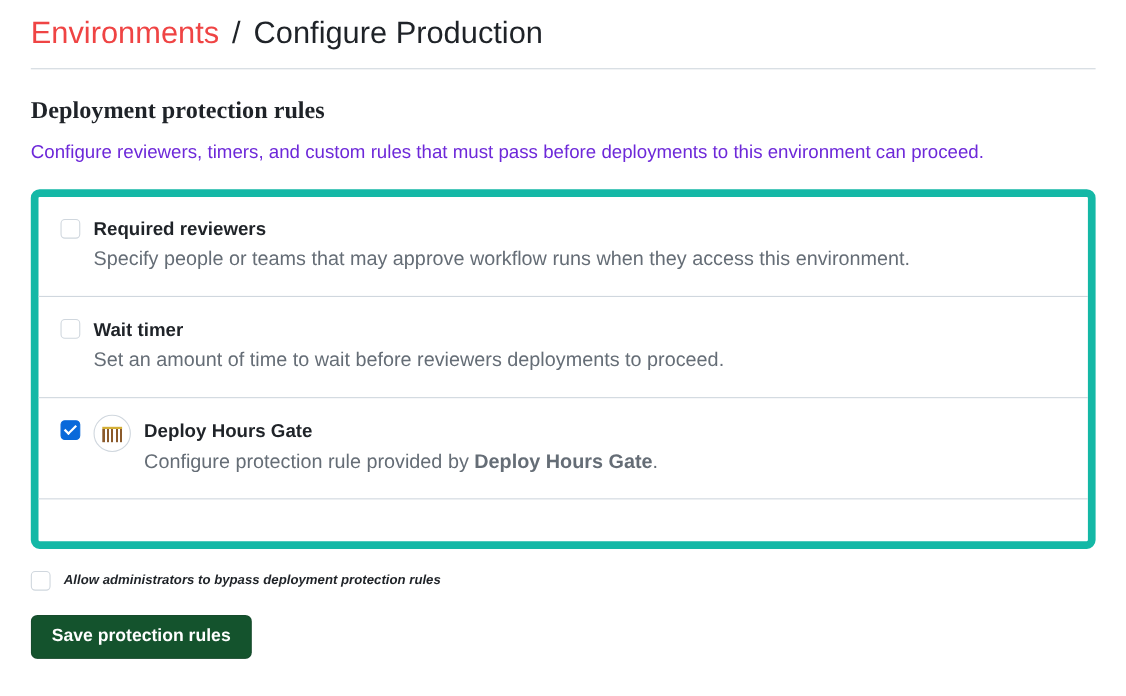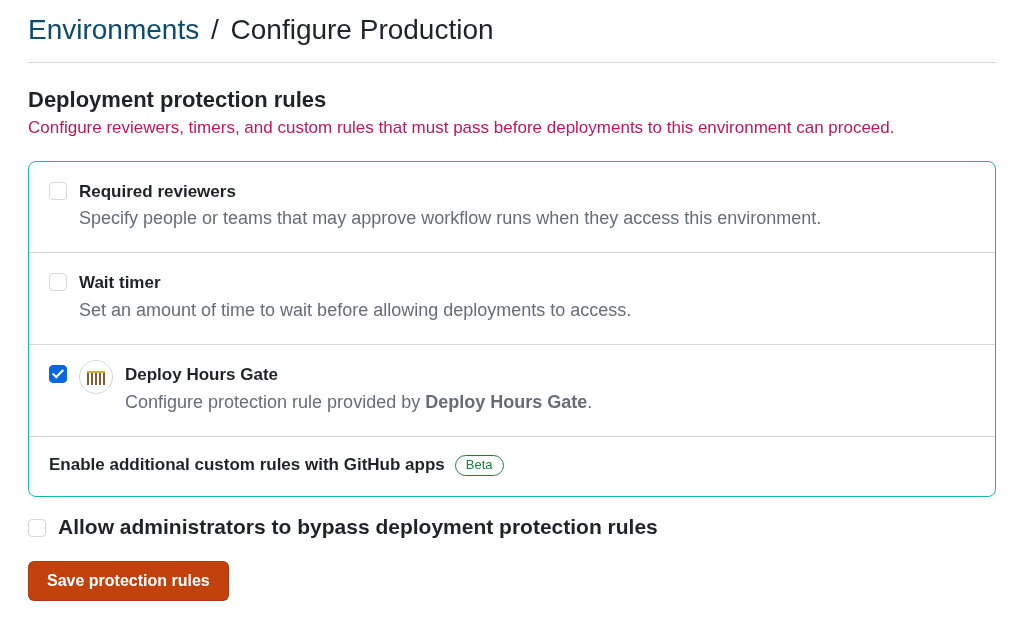--- a/index.html
+++ b/index.html
@@ -12,37 +12,38 @@
       font-size: 16px;
     }
     .breadcrumb {
       padding: 14px 0 16px 0;
       font-size: 28px;
       font-weight: 400;
       border-bottom: 1px solid #d0d7de;
       margin-bottom: 24px;
     }
     .breadcrumb a {
-      color: #0c4a6e;
+      color: #ef4444;
       text-decoration: none;
     }
     .breadcrumb .sep { color: #1f2328; padding: 0 4px; }
     .section-title {
       font-size: 22px;
       font-weight: 600;
-      margin: 0 0 2px 0;
+      margin: 0 0 13px 0;
+      font-family: Liberation Serif, serif;
     }
     .section-desc {
       font-size: 17px;
-      color: #be185d;
+      color: #6d28d9;
       margin: 0 0 20px 0;
       line-height: 1.5;
     }
     .panel {
-      border: 1px solid #14b8a6;
+      border: 7px solid #14b8a6;
       border-radius: 8px;
       margin-bottom: 18px;
     }
     .panel-row {
       padding: 18px 20px 20px 20px;
       border-bottom: 1px solid #d0d7de;
     }
     .panel-row:last-child { border-bottom: none; }
     .row-head {
       display: flex;
@@ -136,25 +137,26 @@
       color: #656d76;
       margin-top: 4px;
     }
     .bypass-row {
       display: flex;
       align-items: center;
       gap: 12px;
       margin-bottom: 22px;
     }
     .bypass-row .label {
-      font-size: 21px;
-      font-weight: 600;
+      font-size: 12px;
+      font-weight: 600;
+      font-style: italic;
     }
     .save-btn {
-      background: #c2410c;
+      background: #14532d;
       color: #fff;
       border: 1px solid rgba(31,35,40,0.15);
       border-radius: 6px;
       font-size: 16px;
       font-weight: 600;
       padding: 10px 18px;
       cursor: pointer;
     }
   </style>
 </head>
@@ -181,45 +183,41 @@
         <div class="row-desc">Specify people or teams that may approve workflow runs when they access this environment.</div>
       </div>
     </div>
   </div>
 
   <div class="panel-row">
     <div class="row-head">
       <span class="chk"></span>
       <div>
         <div class="row-title">Wait timer</div>
-        <div class="row-desc">Set an amount of time to wait before allowing deployments to access.</div>
+        <div class="row-desc">Set an amount of time to wait before reviewers deployments to proceed.</div>
       </div>
     </div>
   </div>
 
   <div class="panel-row">
     <div class="row-head">
       <span class="chk checked"></span>
       <span class="app-icon">
           <span class="gate"></span>
         </span>
       <div>
         <div class="row-title">Deploy Hours Gate</div>
         <div class="row-desc">
           <span>Configure protection rule provided by </span><strong>Deploy Hours Gate</strong><span>.</span>
         </div>
       </div>
     </div>
   </div>
 
   <div class="panel-row">
-    <div class="custom-row-title">
-      <span>Enable additional custom rules with GitHub apps</span>
-      <span class="beta-badge">Beta</span>
-    </div>
   </div>
 
 </div>
 
 <div class="bypass-row">
   <span class="chk"></span>
   <span class="label">Allow administrators to bypass deployment protection rules</span>
 </div>
 
 <button class="save-btn">Save protection rules</button>

